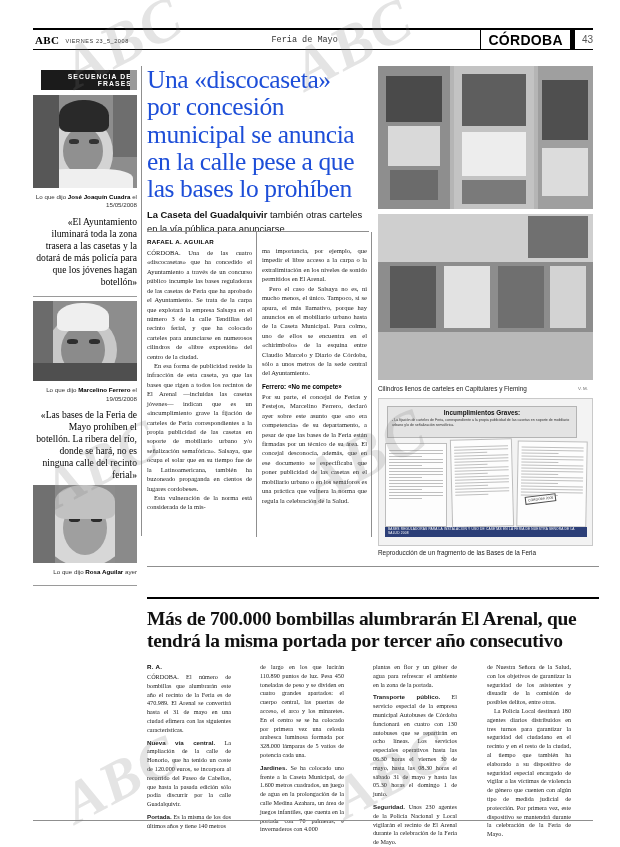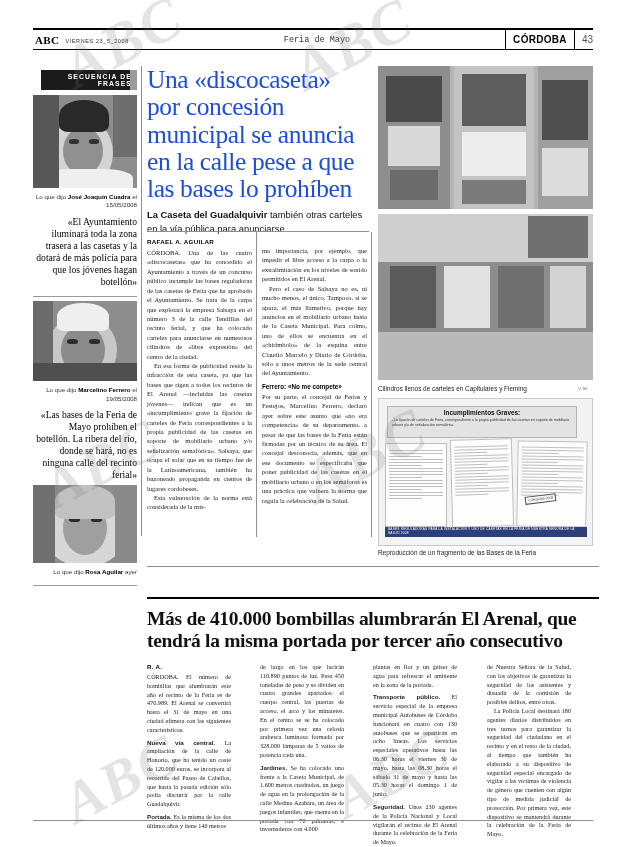--- a/index.html
+++ b/index.html
@@ -55,25 +55,25 @@
   .mast-section {
     flex: 1;
     text-align: center;
     font-family: Liberation Mono, monospace;
     font-size: 8.5px;
     color: #333;
   }
   .mast-city {
     font-family: "Liberation Sans", sans-serif;
     font-weight: bold;
-    font-size: 10px;
+    font-size: 14px;
     letter-spacing: .3px;
     padding: 0 7px;
     border-left: 1px solid #000;
-    border-right: 1px solid #000000;
+    border-right: 5px solid #000000;
     height: 100%;
     display: flex; align-items: center;
   }
   .mast-page {
     font-family: "Liberation Sans", sans-serif;
     font-size: 10px;
     color: #555;
     padding-left: 7px;
   }
 
@@ -462,21 +462,21 @@
 
     <div class="stamp" style="left:146px;top:96px;">CÓRDOBA 2008</div>
     <div class="blueband" style="left:6px;top:128px;width:202px;line-height:1.2;">BASES REGULADORAS PARA LA INSTALACIÓN Y USO DE CASETAS EN LA FERIA DE NUESTRA SEÑORA DE LA SALUD 2008</div>
   </div>
 
   <div class="caption" style="left:378px;top:549px;width:215px;">Reproducción de un fragmento de las Bases de la Feria</div>
 
   <div class="sep-thick" style="left:147px;top:597px;width:452px;"></div>
   <div class="hrule" style="left:147px;top:566px;width:452px;"></div>
 
-  <h2 class="headline2">Más de 410.000 bombillas alumbrarán El Arenal, que tendrá la misma portada por tercer año consecutivo</h2>
+  <h2 class="headline2">Más de 700.000 bombillas alumbrarán El Arenal, que tendrá la misma portada por tercer año consecutivo</h2>
 
   <div class="b-col" style="left:147px;top:663px;">
     <div class="byline">R. A.</div>
     <div class="body">
       <p class="first">CÓRDOBA. El número de bombillas que alumbrarán este año el recinto de la Feria es de 470.989. El Arenal se convertirá hasta el 31 de mayo en una ciudad efímera con las siguientes características.</p>
       <p style="text-indent:0;margin-top:4px;">
         <span class="lead">Nueva vía central.</span><span> La ampliación de la calle de Honorio, que ha tenido un coste de 120.000 euros, se incorpora al recorrido del Paseo de Cabellos, que hasta la pasada edición sólo podía discurrir por la calle Guadalquivir.</span>
       </p>
       <p style="text-indent:0;margin-top:4px;">
         <span class="lead">Portada.</span><span> Es la misma de los dos últimos años y tiene 140 metros</span>

